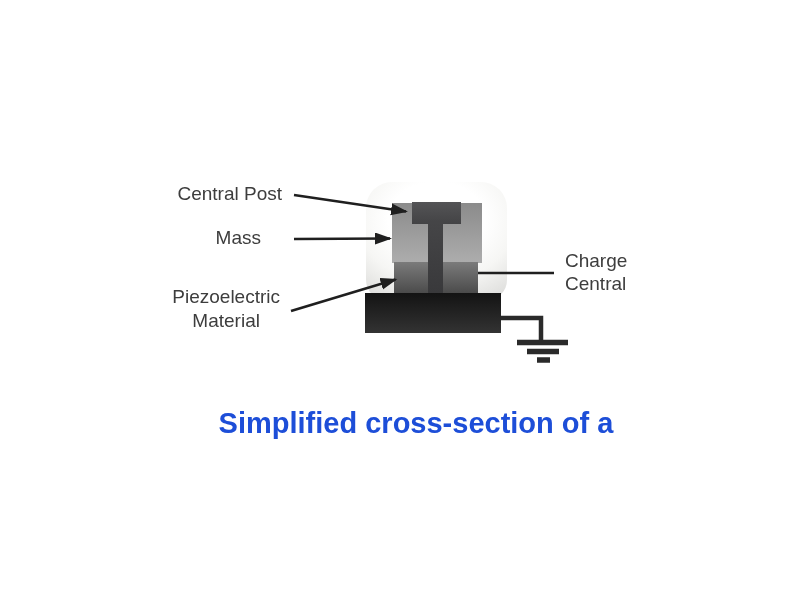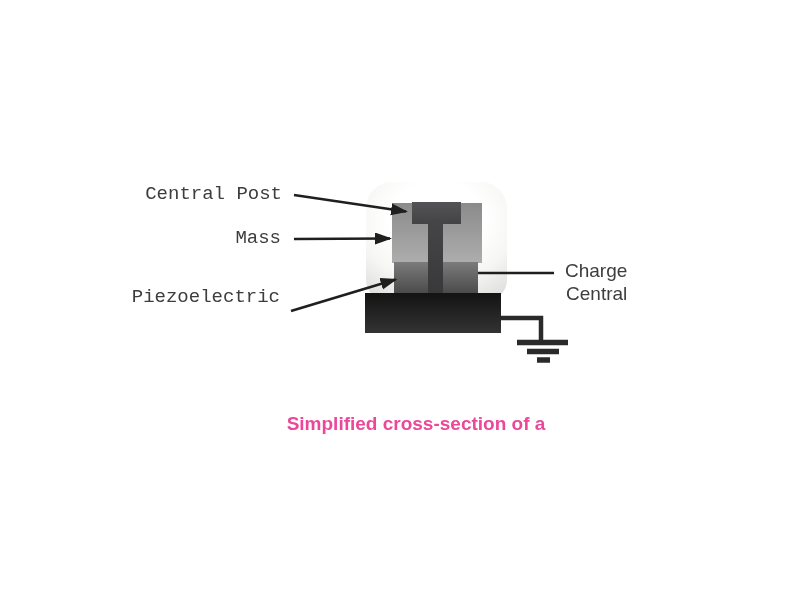--- a/index.html
+++ b/index.html
@@ -53,36 +53,36 @@
   }
 
   
   .lbl {
     position: absolute;
     font-size: 19px;
     line-height: 24px;
     color: #3d3d3d;
     white-space: nowrap;
   }
-  .lbl.right { text-align: center; font-family: Liberation Mono, monospace; }
+  .lbl.right { text-align: center; }
   .lbl-central-post { right: 510px; top: 182px; }
-  .lbl-mass         { right: 511px; top: 226px; }
+  .lbl-mass         { right: 531px; top: 226px; }
   .lbl-piezo        { right: 512px; top: 285px; }
-  .lbl-charge       { left: 565px;  top: 259px; line-height: 23px; text-align: right; }
+  .lbl-charge       { left: 565px;  top: 249px; line-height: 23px; }
 
   .caption {
     position: absolute;
     left: 416px; top: 409px;
     transform: translateX(-50%);
     width: max-content;
     text-align: left;
-    font-size: 19px;
+    font-size: 29px;
     line-height: 29px;
     font-weight: 700;
-    color: #ec4899;
+    color: #1d4ed8;
   }
 </style>
 </head>
 <body>
 
 <div class="canvas">
 
   <div class="abs housing"></div>
   <div class="abs mass"></div>
   <div class="abs piezo"></div>
@@ -116,20 +116,21 @@
   <div class="lbl right lbl-central-post">
     <span>Central Post</span>
   </div>
 
   <div class="lbl right lbl-mass">
     <span>Mass</span>
   </div>
 
   <div class="lbl right lbl-piezo">
     <div>Piezoelectric</div>
+    <div>Material</div>
   </div>
 
   <div class="lbl lbl-charge">
     <div>Charge</div>
     <div>Central</div>
   </div>
 
   <div class="caption">
     <div>Simplified cross-section of a</div>
   </div>

